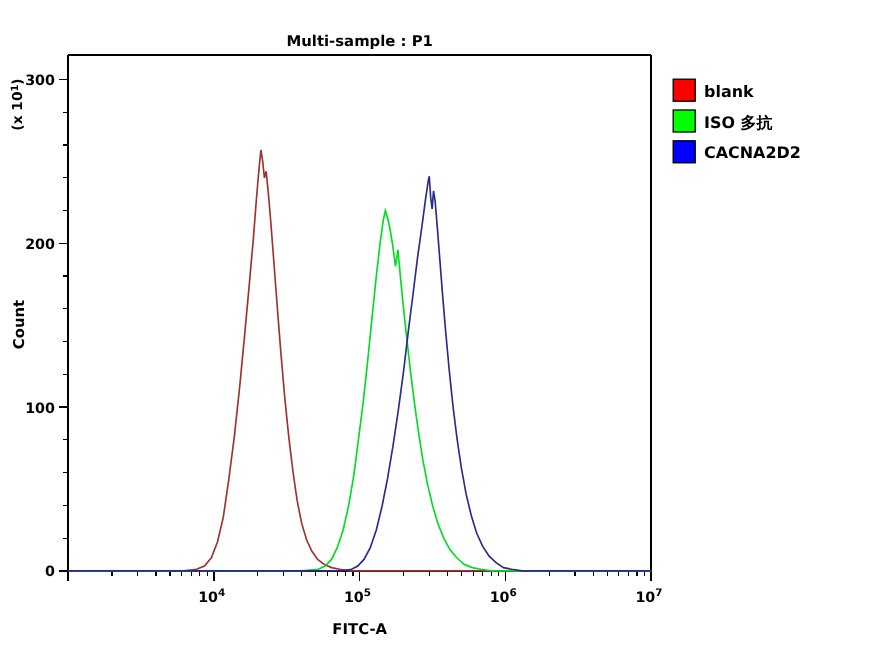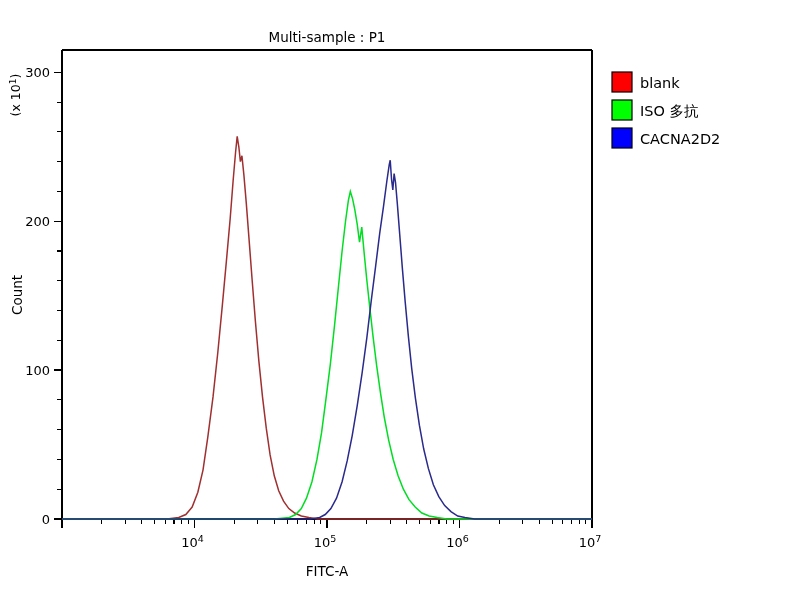--- a/index.html
+++ b/index.html
@@ -13,20 +13,21 @@
     font-family: "DejaVu Sans", "Liberation Sans", sans-serif;
     color: #000000;
     overflow: hidden;
     position: relative;
   }
   #plot-root {
     position: absolute;
     left: 0; top: 0;
     width: 800px;
     height: 600px;
+    font-weight: bold;
   }
   svg#chart-svg {
     position: absolute;
     left: 0; top: 0;
     width: 800px;
     height: 600px;
     display: block;
   }
   .chart-title {
     font-size: 13.5px;

